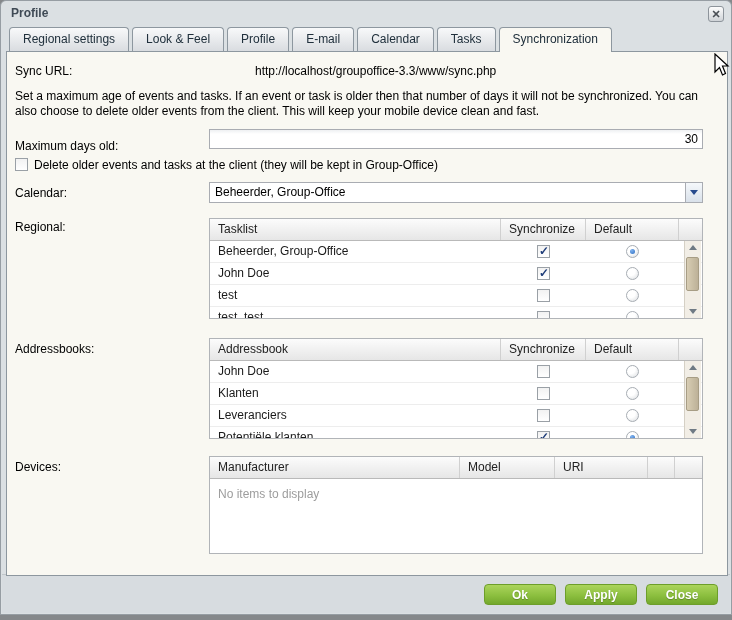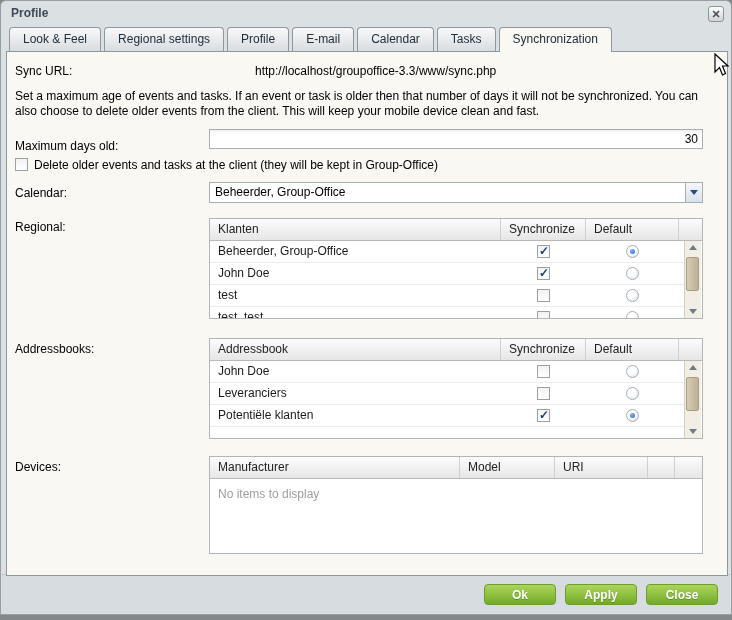--- a/index.html
+++ b/index.html
@@ -120,22 +120,22 @@
 
   <div class="titlebar">
     <span>Profile</span>
   </div>
   <div class="close-btn">
     <span class="x-glyph"></span>
   </div>
 
   <div class="tabbar">
 
-  <div class="tab">Look &amp; Feel</div>
-      <div class="tab">Regional settings</div>
+  <div class="tab">Regional settings</div>
+      <div class="tab">Look &amp; Feel</div>
       <div class="tab">Profile</div>
       <div class="tab">E-mail</div>
       <div class="tab">Calendar</div>
       <div class="tab">Tasks</div>
       <div class="tab active">Synchronization</div>
     </div>
 
   <div class="panel">
 
     
@@ -159,21 +159,21 @@
       <span class="combo-text">Beheerder, Group-Office</span>
       <span class="trigger">
         <span class="chev"></span>
       </span>
     </div>
 
     
     <div class="abs flabel" style="left:8px;top:168px">Regional:</div>
     <div class="grid" style="top:166px">
       <div class="grid-head">
-        <div class="gh-cell" style="width:291px">Klanten</div>
+        <div class="gh-cell" style="width:291px">Tasklist</div>
         <div class="gh-cell" style="width:85px">Synchronize</div>
         <div class="gh-cell" style="width:93px">Default</div>
         <div class="gh-cell" style="flex:1"></div>
       </div>
       <div class="grid-body" style="height:77px">
 
       <div class="grid-row">
           <div class="gb-name">Beheerder, Group-Office</div>
           <div class="gb-sync">
               <span class="checkbox checked"></span>
@@ -235,20 +235,29 @@
       <div class="grid-row">
           <div class="gb-name">John Doe</div>
           <div class="gb-sync">
               <span class="checkbox"></span>
             </div>
           <div class="gb-def">
               <span class="radio"></span>
             </div>
         </div>
           <div class="grid-row">
+          <div class="gb-name">Klanten</div>
+          <div class="gb-sync">
+              <span class="checkbox"></span>
+            </div>
+          <div class="gb-def">
+              <span class="radio"></span>
+            </div>
+        </div>
+          <div class="grid-row">
           <div class="gb-name">Leveranciers</div>
           <div class="gb-sync">
               <span class="checkbox"></span>
             </div>
           <div class="gb-def">
               <span class="radio"></span>
             </div>
         </div>
           <div class="grid-row">
           <div class="gb-name">Potentiële klanten</div>

